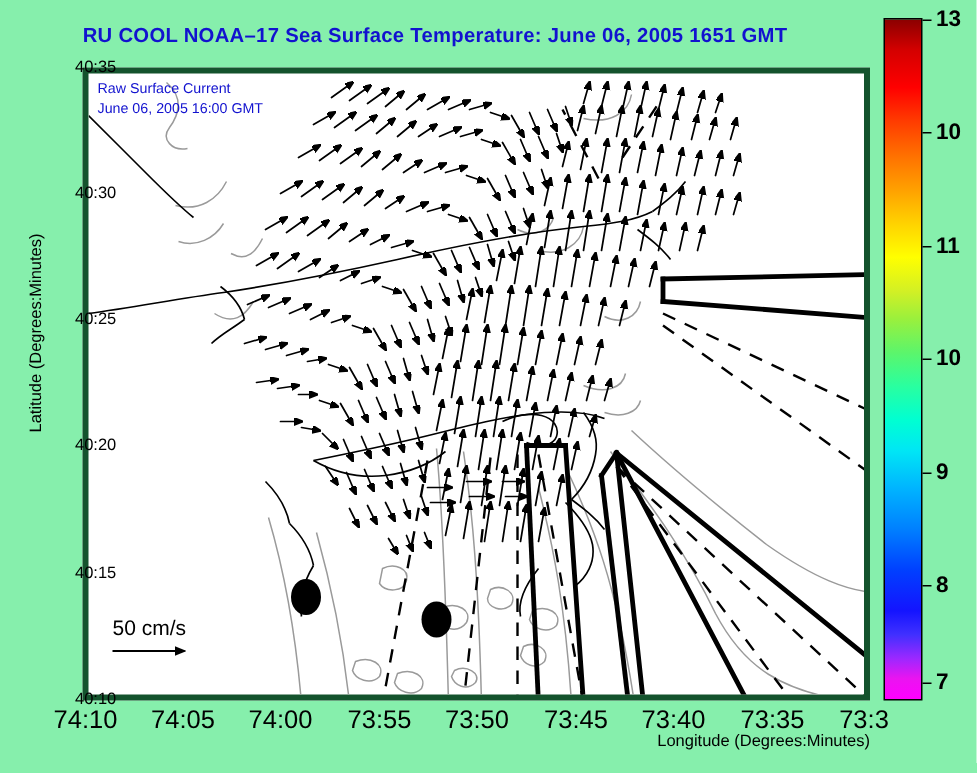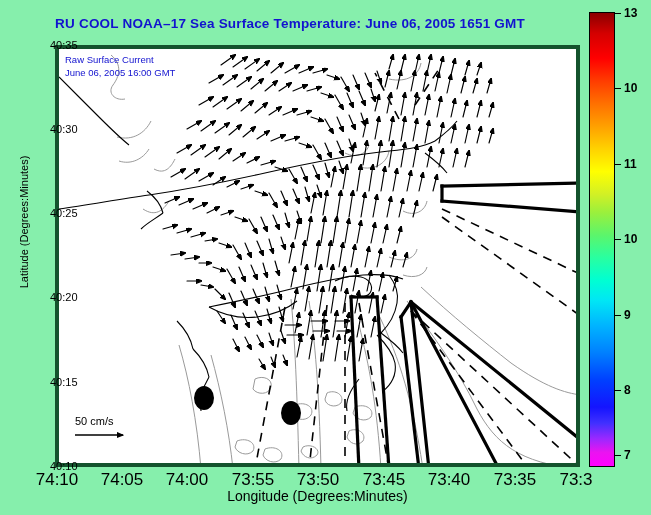--- a/index.html
+++ b/index.html
@@ -15,46 +15,46 @@
   
   #plot{position:absolute;left:55px;top:45px;width:525px;height:422px;
         border:4px solid #14532d;background:#fff;overflow:hidden;box-sizing:border-box;}
   #plotsvg{position:absolute;left:0;top:0;width:523px;height:420px;}
 
   
   #annot{position:absolute;left:6px;top:4px;font-size:9.5px;color:#1212cf;
          line-height:13px;white-space:nowrap;}
   
   #scalebox{position:absolute;left:8px;bottom:18px;width:90px;}
-  #scaletxt{font-size:11px;color:#000;padding-left:8px;}
+  #scaletxt{font-size:14px;color:#000;padding-left:8px;}
   #scalearrow{margin-top:2px;margin-left:6px;}
 
   
   .xtl{position:absolute;top:470px;font-size:17px;color:#000;
        transform:translateX(-50%);white-space:nowrap;}
   .ytl{position:absolute;left:50px;font-size:11px;color:#000;
        transform:translateY(-50%);text-align:left;white-space:nowrap;}
-  #xaxlabel{position:absolute;left:55px;top:488px;width:525px;text-align:center;
-            font-size:14px;color:#000;}
+  #xaxlabel{position:absolute;left:55px;top:488px;width:525px;text-align:right;
+            font-size:11px;color:#000;}
   #yaxlabel{position:absolute;left:-86px;top:216px;width:220px;text-align:center;
             font-size:11px;color:#000;transform:rotate(-90deg);}
 
   
   #cbar{position:absolute;left:589px;top:12px;width:26px;height:455px;
         border:1px solid #000;box-sizing:border-box;
         background:linear-gradient(to top,
           #ff00ff 0%, #ea14f0 3.0%, #9b28ff 6.0%, #4030ff 9.5%,
           #1414ff 13.0%, #0040ff 19.0%, #0080ff 25.0%,
           #00b4ff 31.0%, #00e6f5 36.5%, #00ffd2 41.0%,
           #29ffa0 46.0%, #5cf56b 51.0%, #9bf03c 56.0%,
           #d2f025 60.0%, #ffff00 65.0%, #ffd200 70.0%,
           #ffa000 75.0%, #ff7000 80.0%, #ff3c00 85.0%,
           #ff0000 90.0%, #d40000 95.5%, #8b0000 100%);}
   .cbtick{position:absolute;left:615px;width:6px;height:1px;background:#000;}
-  .cbtl{position:absolute;left:624px;font-size:12px;font-weight:bold;color:#000;
+  .cbtl{position:absolute;left:624px;font-size:15px;font-weight:bold;color:#000;
         transform:translateY(-50%);white-space:nowrap;}
 </style>
 </head>
 <body>
 
 <div id="root">
 
   <div id="title">RU COOL  NOAA–17  Sea Surface Temperature:  June 06, 2005 1651 GMT</div>
 
   <div id="plot">

